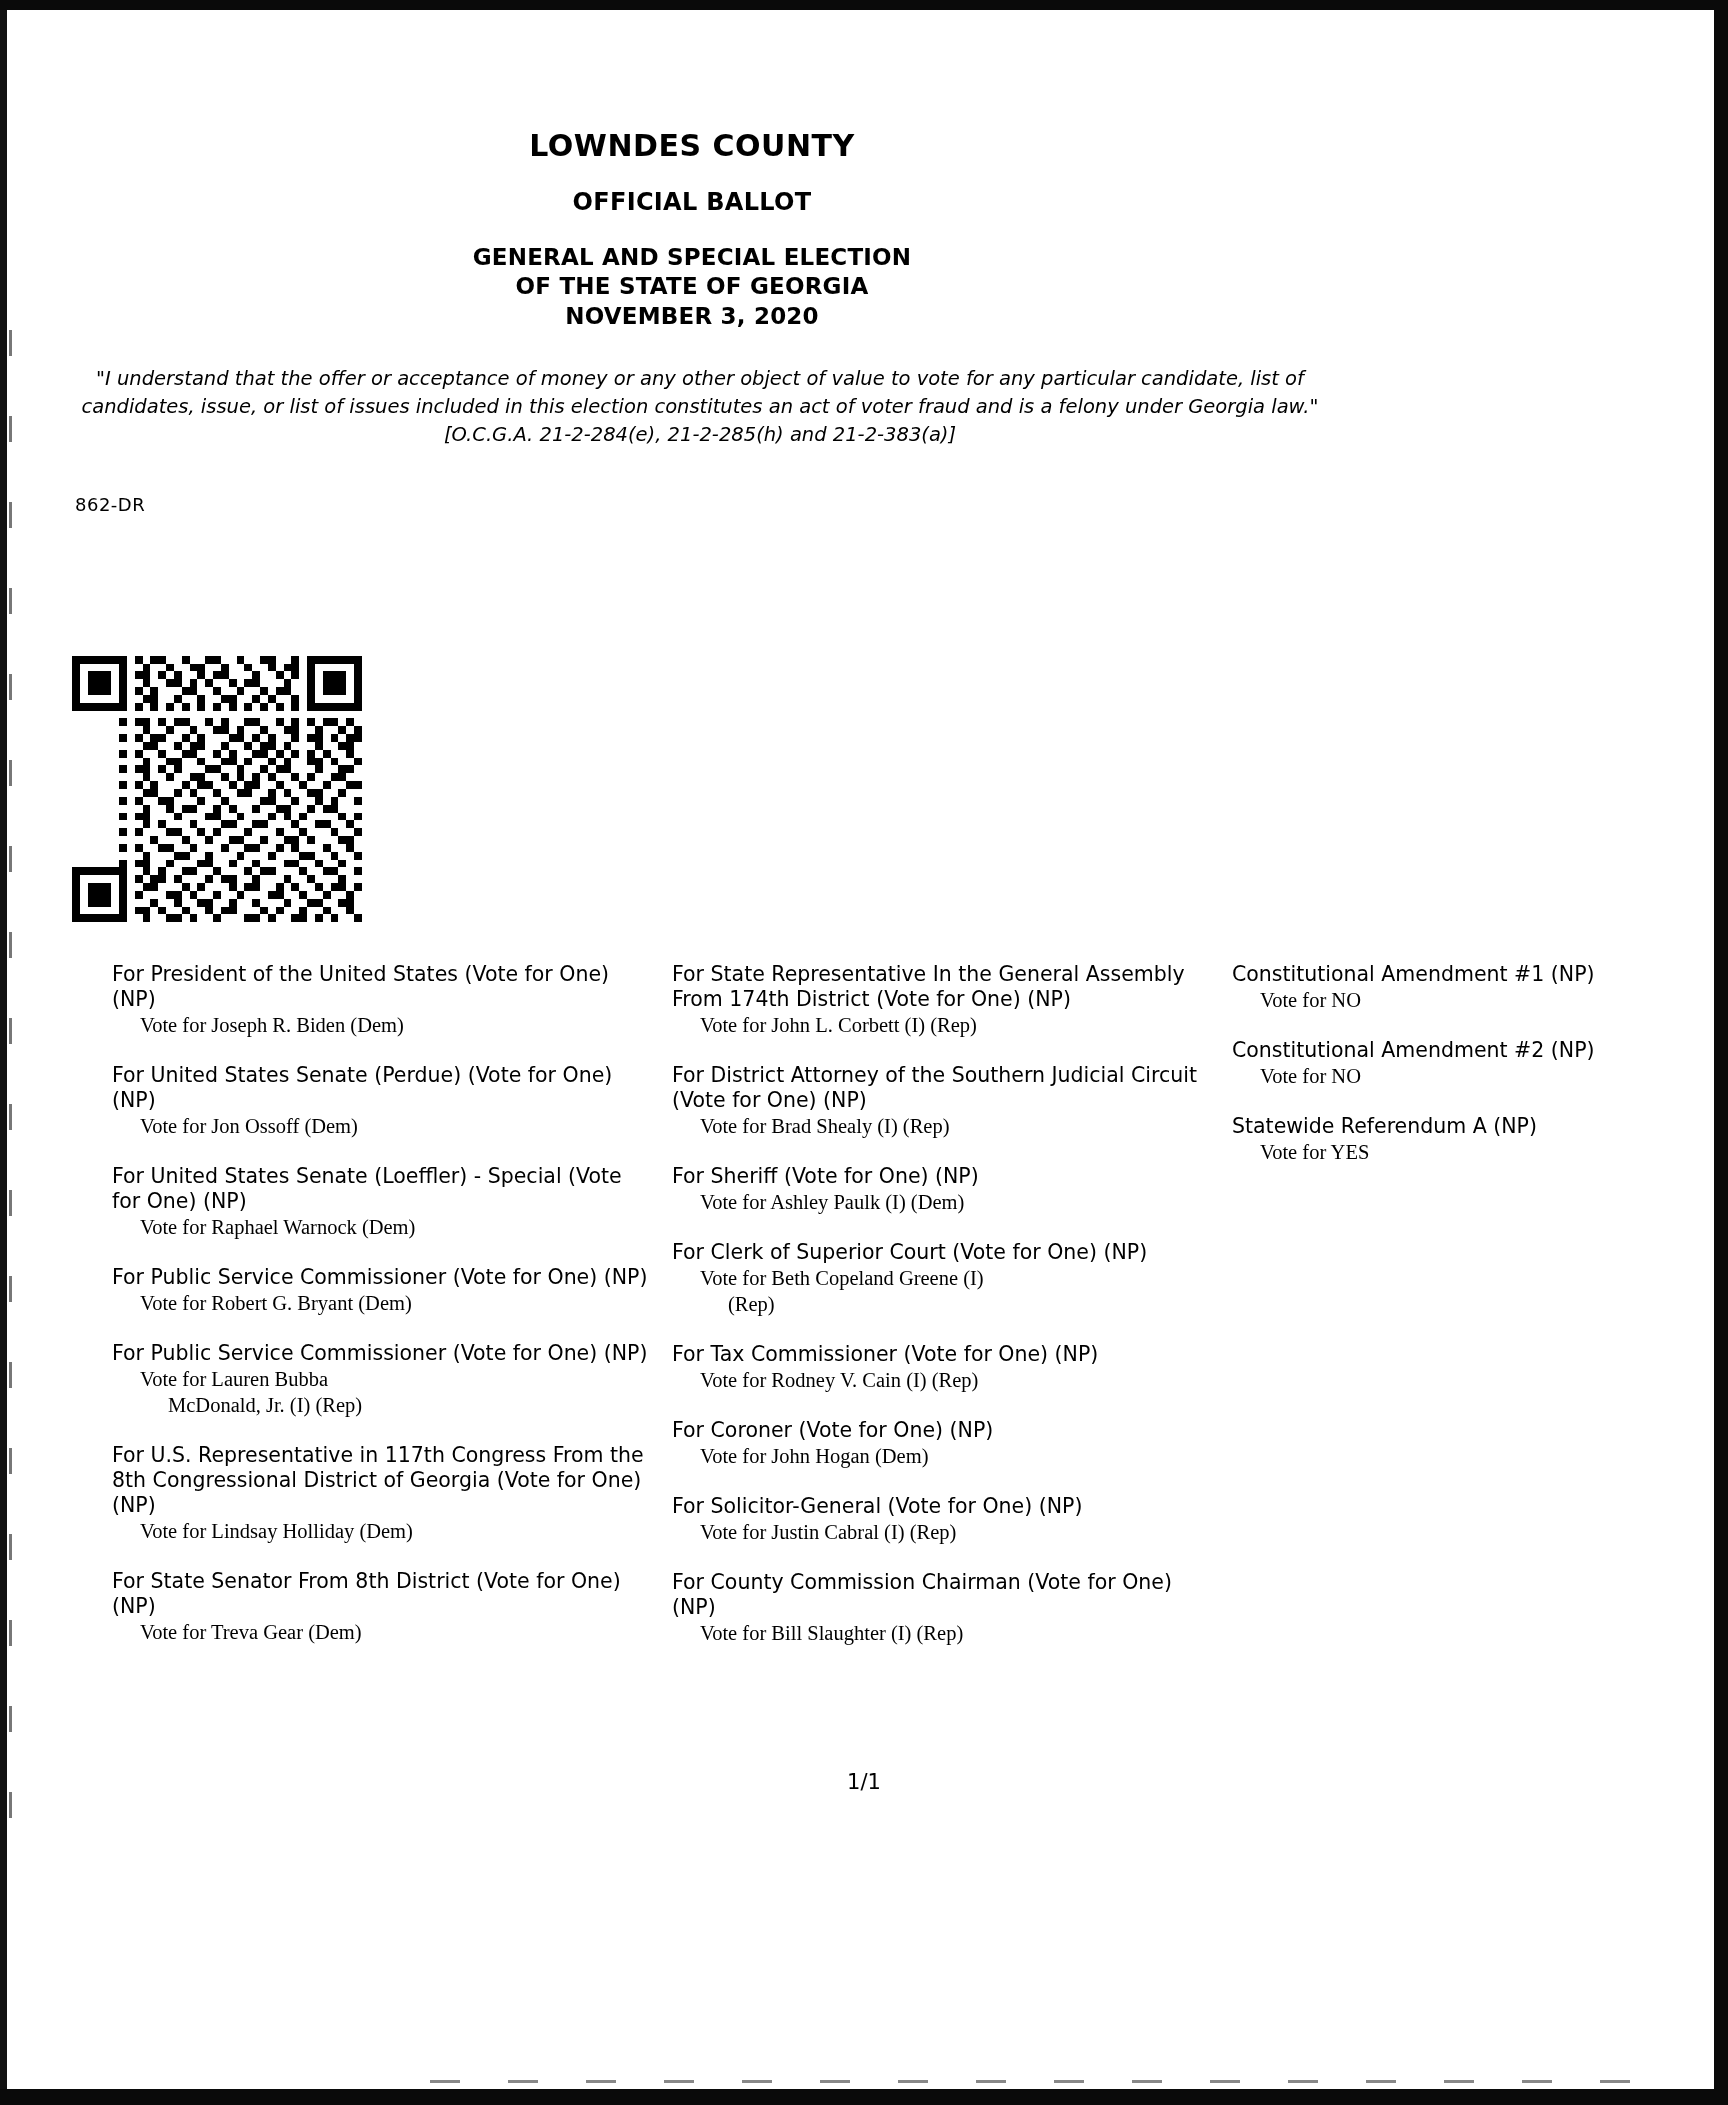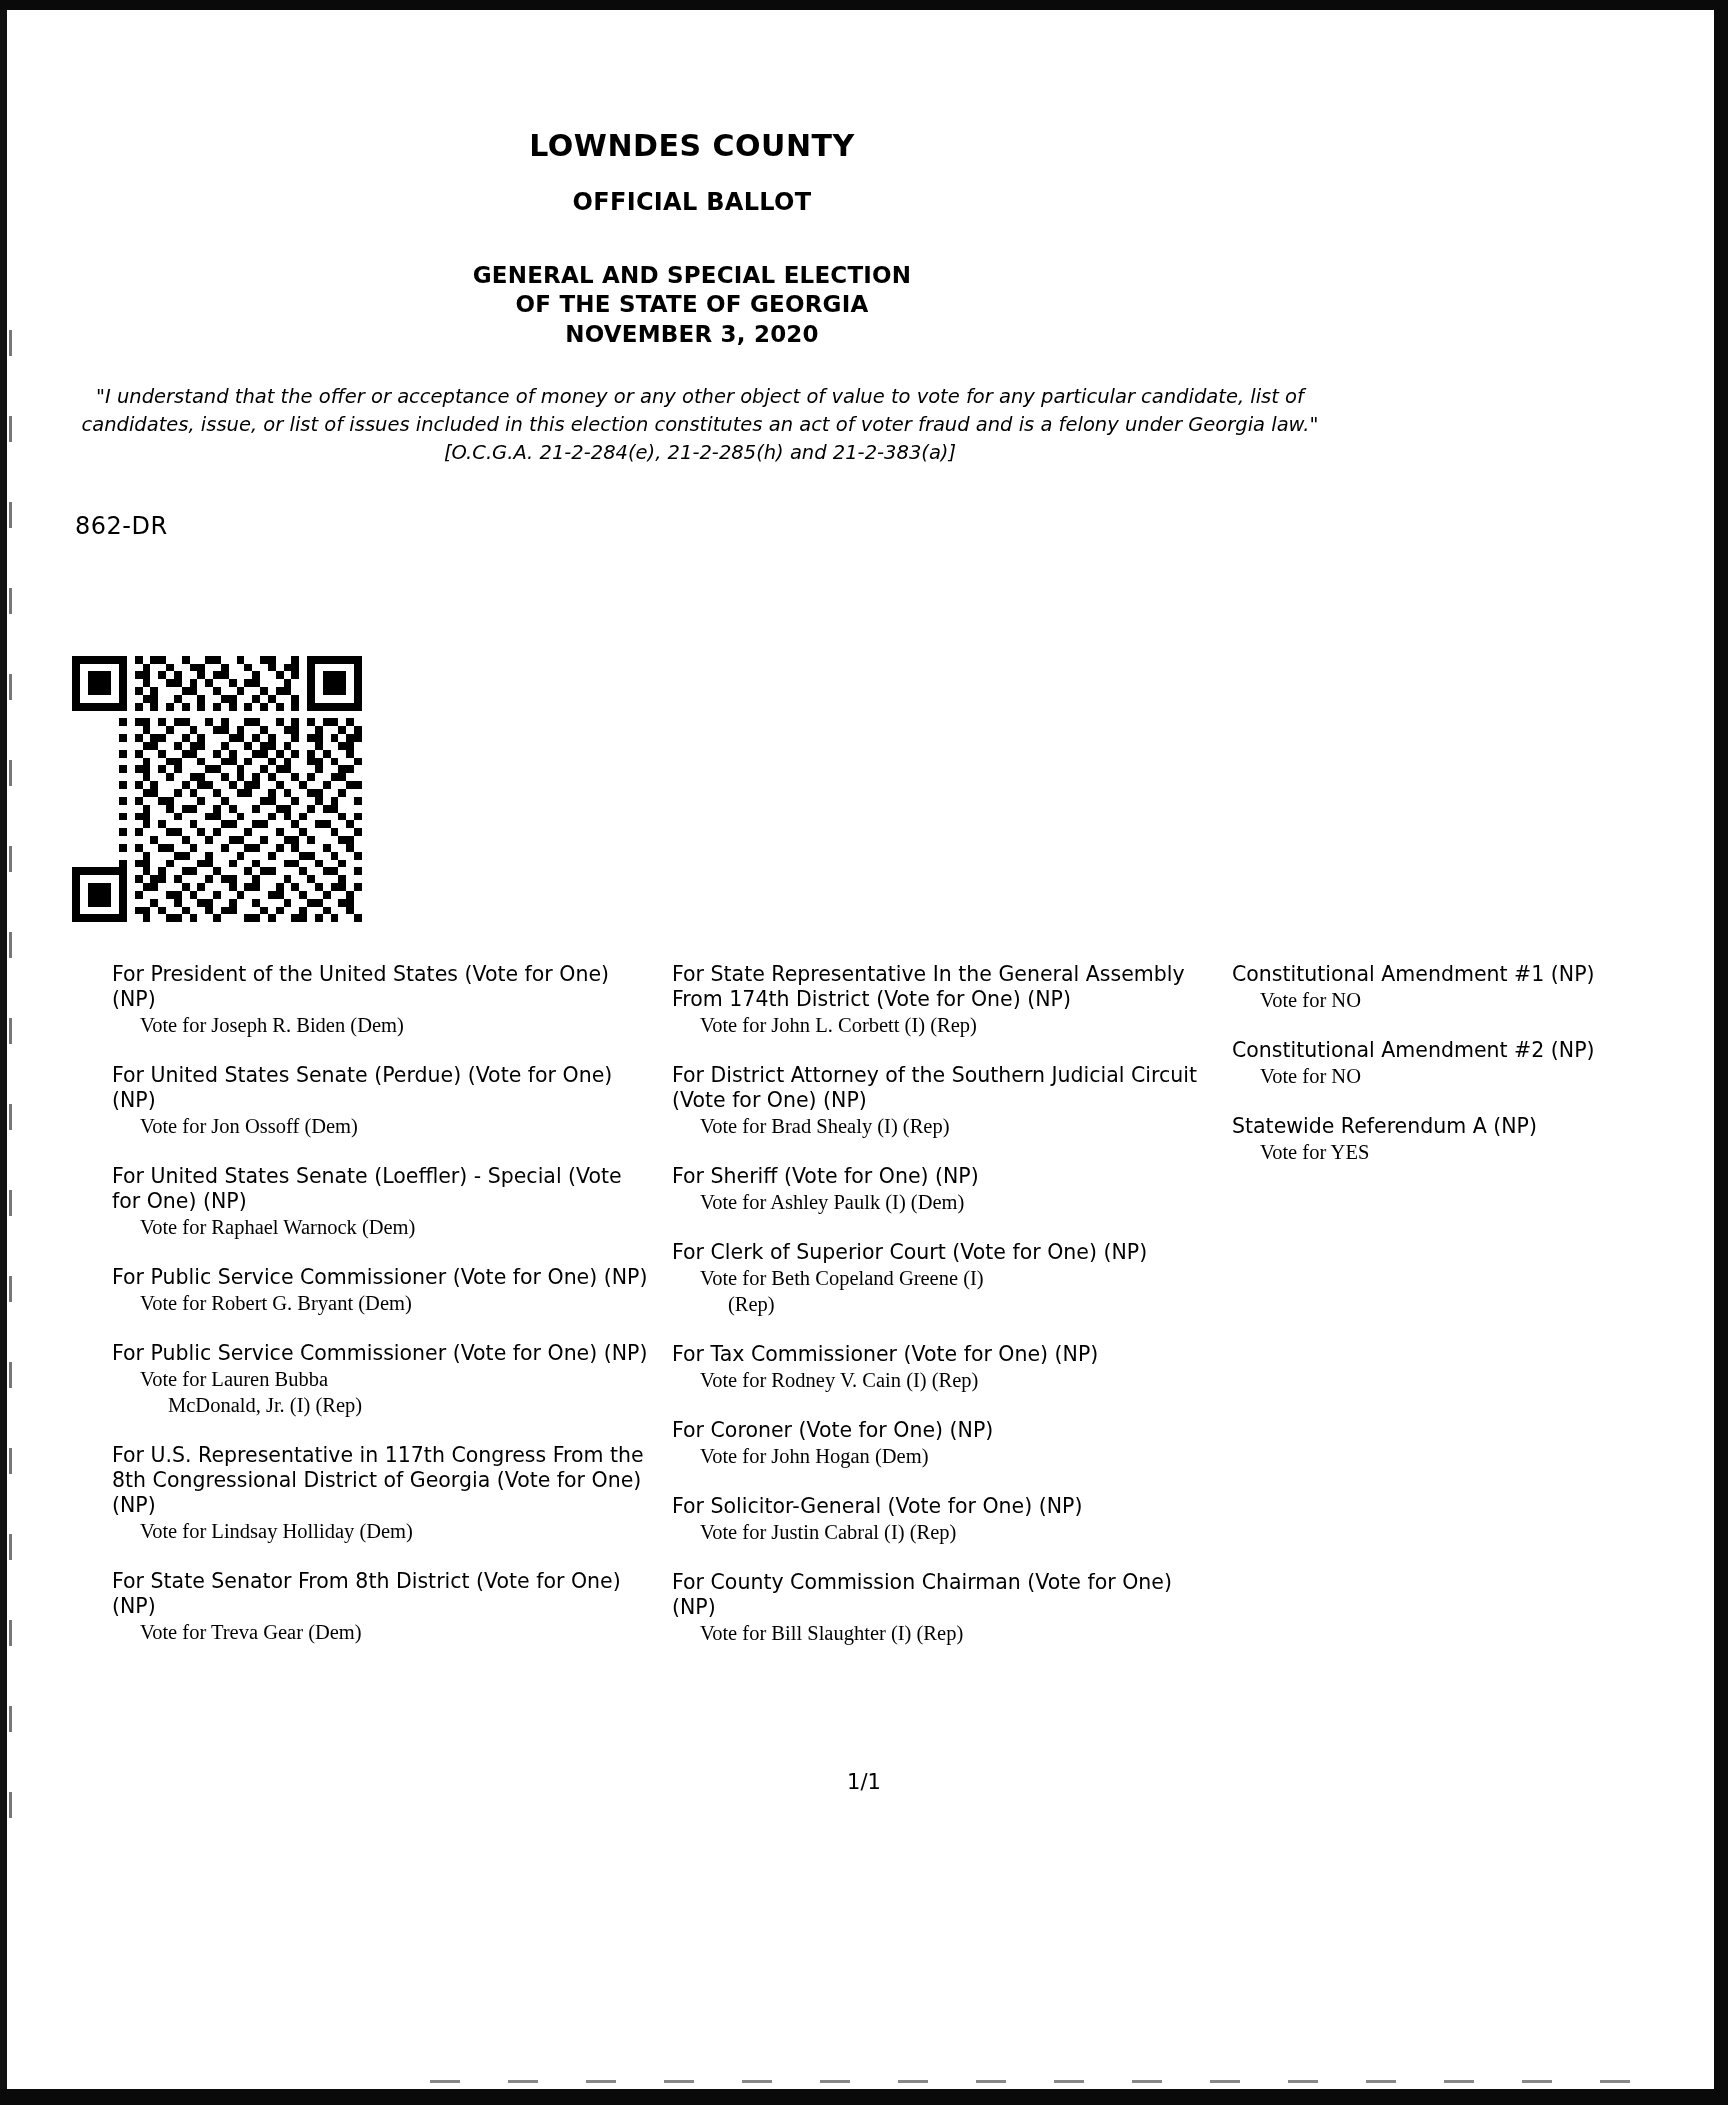--- a/index.html
+++ b/index.html
@@ -88,37 +88,37 @@
     letter-spacing: .5px;
     margin-top: 128px;
   }
   .hdr-official {
     font-size: 24px;
     margin-top: 25px;
     letter-spacing: .3px;
   }
   .hdr-election {
     font-size: 23px;
-    margin-top: 45px;
+    margin-top: 27px;
     line-height: 1.28;
     letter-spacing: .2px;
   }
 
   .oath {
     margin: 34px 62px 0 78px;
     text-align: center;
     font-style: italic;
     font-size: 19.5px;
     line-height: 1.42;
     font-family: "DejaVu Sans", sans-serif;
   }
 
   .ballot-id {
     margin: 46px 0 16px 75px;
-    font-size: 24px;
+    font-size: 18px;
     letter-spacing: .5px;
   }
 
   
   .qr-wrap {
     position: absolute;
     left: 72px;
     top: 655px;
     width: 290px;
     height: 268px;

